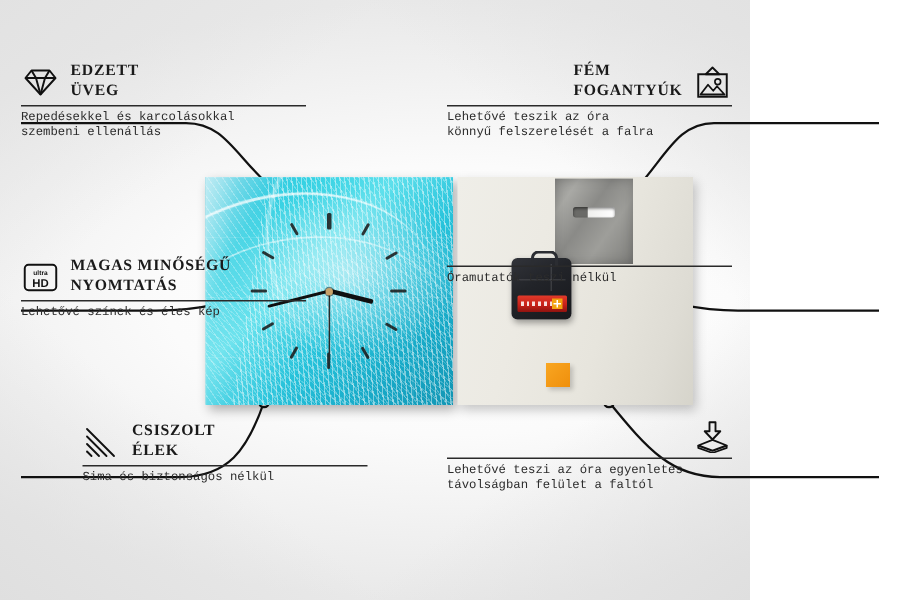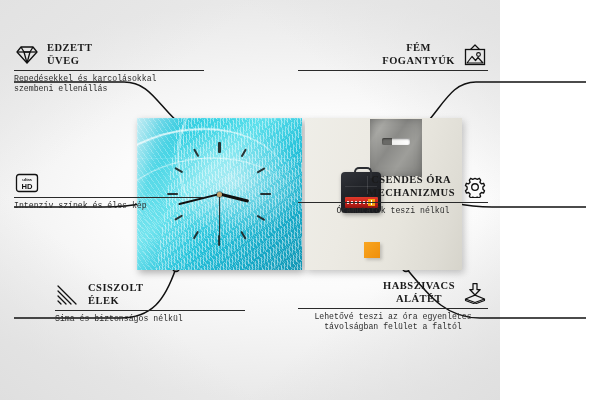--- a/index.html
+++ b/index.html
@@ -120,21 +120,21 @@
   #battery-plus:after{left:2.9px;top:1px;width:1.2px;height:5px;}
   #foam-pad{
     position:absolute;left:59px;top:124px;width:16px;height:16px;
     background:linear-gradient(135deg,#f9a621 0%,#ef8f0c 100%);
     box-shadow:2px 2px 3px rgba(0,0,0,.18);
   }
 
   
   .callout{position:absolute;width:190px;}
   .callout.left{text-align:left;}
-  .callout.right{text-align:center;}
+  .callout.right{text-align:left;}
   .co-head{display:flex;align-items:center;gap:7px;}
   .callout.right .co-head{flex-direction:row-reverse;}
   .co-title{
     font-family:"Liberation Serif",serif;
     font-size:10.5px;font-weight:700;line-height:12.6px;
     letter-spacing:.5px;color:#1a1a1a;text-transform:uppercase;
     white-space:pre-line;
   }
   .co-rule{height:1px;background:#2a2a2a;margin:3px 0 3px;}
   .co-sub{
@@ -250,23 +250,25 @@
 
   <div class="callout left" id="c2">
     <div class="co-head">
       <span class="ico">
         <svg viewBox="0 0 26 22">
           <rect x="2.5" y="2.5" width="21" height="17" rx="2.5" fill="none" stroke="#111" stroke-width="1.3"></rect>
           <text x="13" y="9.4" font-family="Liberation Sans, sans-serif" font-size="4.4" font-weight="bold" fill="#111" text-anchor="middle">ultra</text>
           <text x="13" y="17" font-family="Liberation Sans, sans-serif" font-size="7.6" font-weight="bold" fill="#111" text-anchor="middle">HD</text>
         </svg>
       </span>
-    </div>
-    <div class="co-rule"></div>
-    <div class="co-sub">Intenzív színek és éles kép</div>
+      <span class="co-title">MAGAS MINŐSÉGŰ
+NYOMTATÁS</span>
+    </div>
+    <div class="co-rule"></div>
+    <div class="co-sub">Lehetővé színek és éles kép</div>
   </div>
 
   <div class="callout left" id="c3">
     <div class="co-head">
       <span class="ico">
         <svg viewBox="0 0 26 22">
             <g stroke="#111" stroke-width="1.25" stroke-linecap="round">
           <path d="M3 2 L21 20"></path>
               <path d="M3 7 L16 20"></path>
               <path d="M3 12 L11 20"></path>
@@ -288,47 +290,37 @@
           <path d="M13 1 L17.5 5.5 H8.5 Z" fill="none" stroke="#111" stroke-width="1.2" stroke-linejoin="round"></path>
           <rect x="3.5" y="5.5" width="19" height="15" fill="none" stroke="#111" stroke-width="1.3"></rect>
           <circle cx="16.5" cy="10.5" r="1.9" fill="none" stroke="#111" stroke-width="1.1"></circle>
           <path d="M5 19 L10 12.5 L13.5 16.5 L16 13.5 L21 19 Z" fill="none" stroke="#111" stroke-width="1.2" stroke-linejoin="round"></path>
         </svg>
       </span>
       <span class="co-title">FÉM
 FOGANTYÚK</span>
     </div>
     <div class="co-rule"></div>
+    <div class="co-sub">Lehetővé teszik az óra
+könnyű felszerelését a falra</div>
   </div>
 
   <div class="callout right" id="c5">
-    <div class="co-head">
-      <span class="ico">
-        <svg viewBox="0 0 26 22">
-          <path d="M13 2.4 l2.3 .9 2-1 1.3 1.9 -.7 2.1 1.6 1.6 2.1-.6 .9 2.3 -1.6 1.5 0 2.2 1.6 1.5 -.9 2.3 -2.1-.6 -1.6 1.6 .7 2.1 -1.3 1.9 -2-1 -2.3 .9 -2.3-.9 -2 1 -1.3-1.9 .7-2.1 -1.6-1.6 -2.1 .6 -.9-2.3 1.6-1.5 0-2.2 -1.6-1.5 .9-2.3 2.1 .6 1.6-1.6 -.7-2.1 1.3-1.9 2 1 Z" fill="none" stroke="#111" stroke-width="1.35" stroke-linejoin="round"></path>
-          <circle cx="13" cy="11" r="3.3" fill="none" stroke="#111" stroke-width="1.35"></circle>
-        </svg>
-      </span>
-      <span class="co-title">CSENDES ÓRA
-MECHANIZMUS</span>
-    </div>
     <div class="co-rule"></div>
     <div class="co-sub">Óramutatók teszi nélkül</div>
   </div>
 
   <div class="callout right" id="c6">
     <div class="co-head">
       <span class="ico">
         <svg viewBox="0 0 26 22">
           <path d="M11 1.5 h4 v6 h3.2 L13 13 L7.8 7.5 H11 Z" fill="none" stroke="#111" stroke-width="1.25" stroke-linejoin="round"></path>
           <path d="M13 13.2 L22.5 17 L13 20.5 L3.5 17 Z" fill="none" stroke="#111" stroke-width="1.25" stroke-linejoin="round"></path>
           <path d="M3.5 17 v1.6 L13 22 l9.5-3.4 V17" fill="none" stroke="#111" stroke-width="1.1" stroke-linejoin="round"></path>
         </svg>
       </span>
-      <span class="co-title">HABSZIVACS
-ALÁTÉT</span>
     </div>
     <div class="co-rule"></div>
     <div class="co-sub">Lehetővé teszi az óra egyenletes
 távolságban felület a faltól</div>
   </div>
 
 </div>
 
 </body></html>

